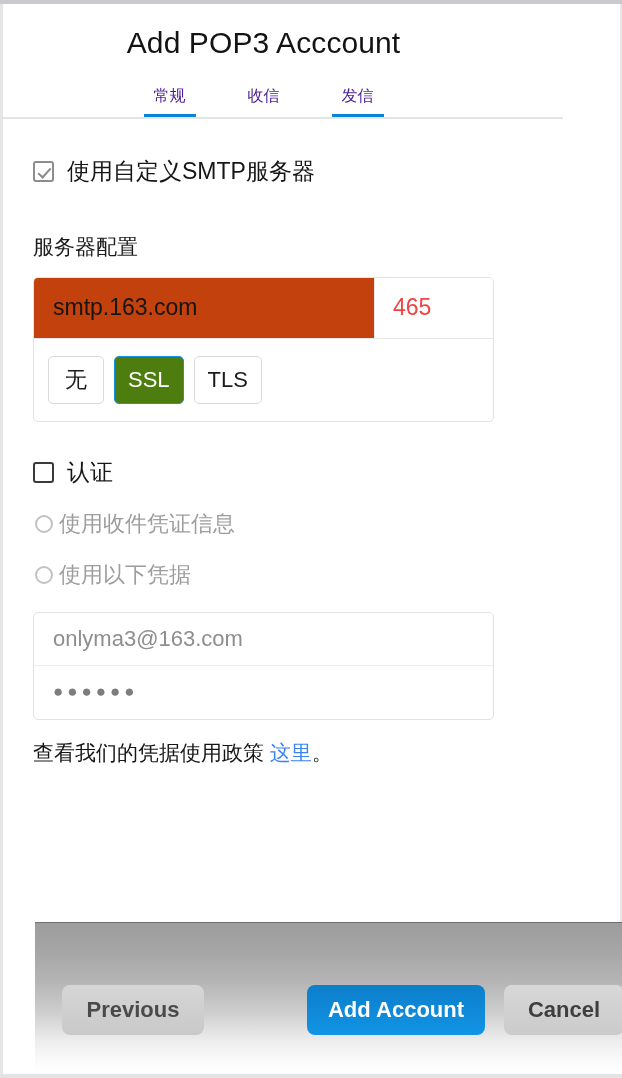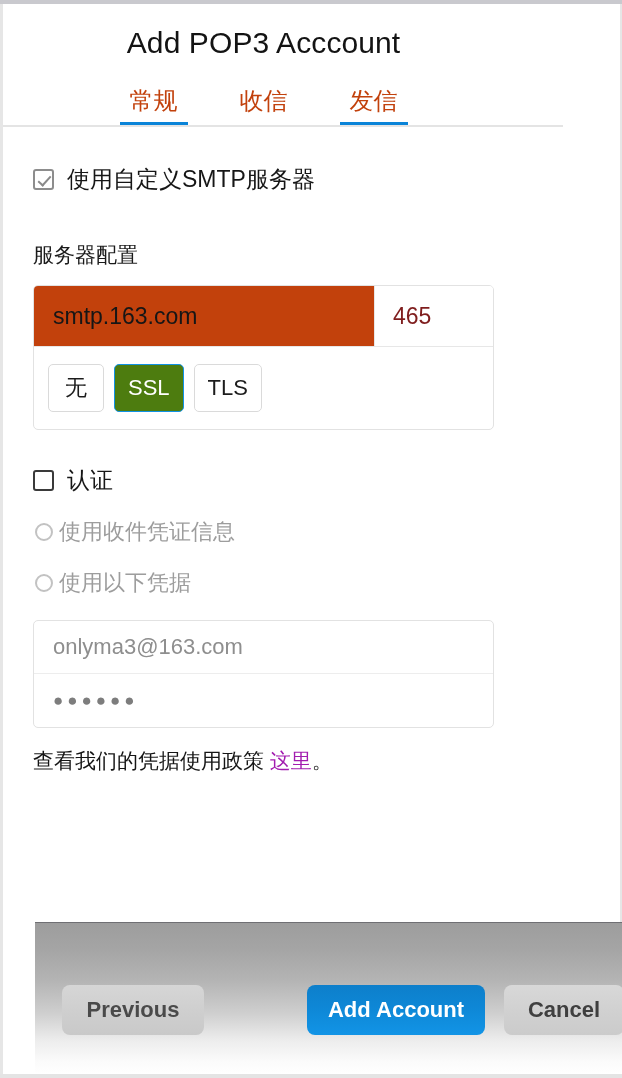--- a/index.html
+++ b/index.html
@@ -70,22 +70,22 @@
   
   .tabs {
     margin-top: 28px;
     display: flex;
     justify-content: center;
     gap: 42px;
     position: relative;
   }
   .tab {
     position: relative;
-    font-size: 24px;
-    color: #c2410c;
+    font-size: 16px;
+    color: #4c1d95;
     padding: 0 10px 14px 10px;
     line-height: 1.05;
     cursor: default;
   }
   .tab.active::after {
     content: "";
     position: absolute;
     left: 0;
     right: 0;
     bottom: 0;
@@ -167,21 +167,21 @@
     color: #161616;
     border-right: 1px solid #e7e7e7;
     background: #c2410c;
   }
   .port-field {
     width: 118px;
     display: flex;
     align-items: center;
     padding-left: 18px;
     font-size: 23px;
-    color: #7f1d1d;
+    color: #ef4444;
     background: #fff;
     box-sizing: border-box;
   }
   .server-row2 {
     height: 82px;
     display: flex;
     align-items: center;
     padding-left: 14px;
     gap: 10px;
   }
@@ -251,21 +251,21 @@
     font-size: 17px;
     color: #7d7d7d;
   }
 
   .policy {
     margin-top: 19px;
     font-size: 21px;
     color: #151515;
   }
   .policy a {
-    color: #a21caf;
+    color: #3b82f6;
     text-decoration: none;
   }
 
   
   .footer {
     position: absolute;
     left: 3px;
     top: 922px;
     width: 617px;
     height: 152px;

